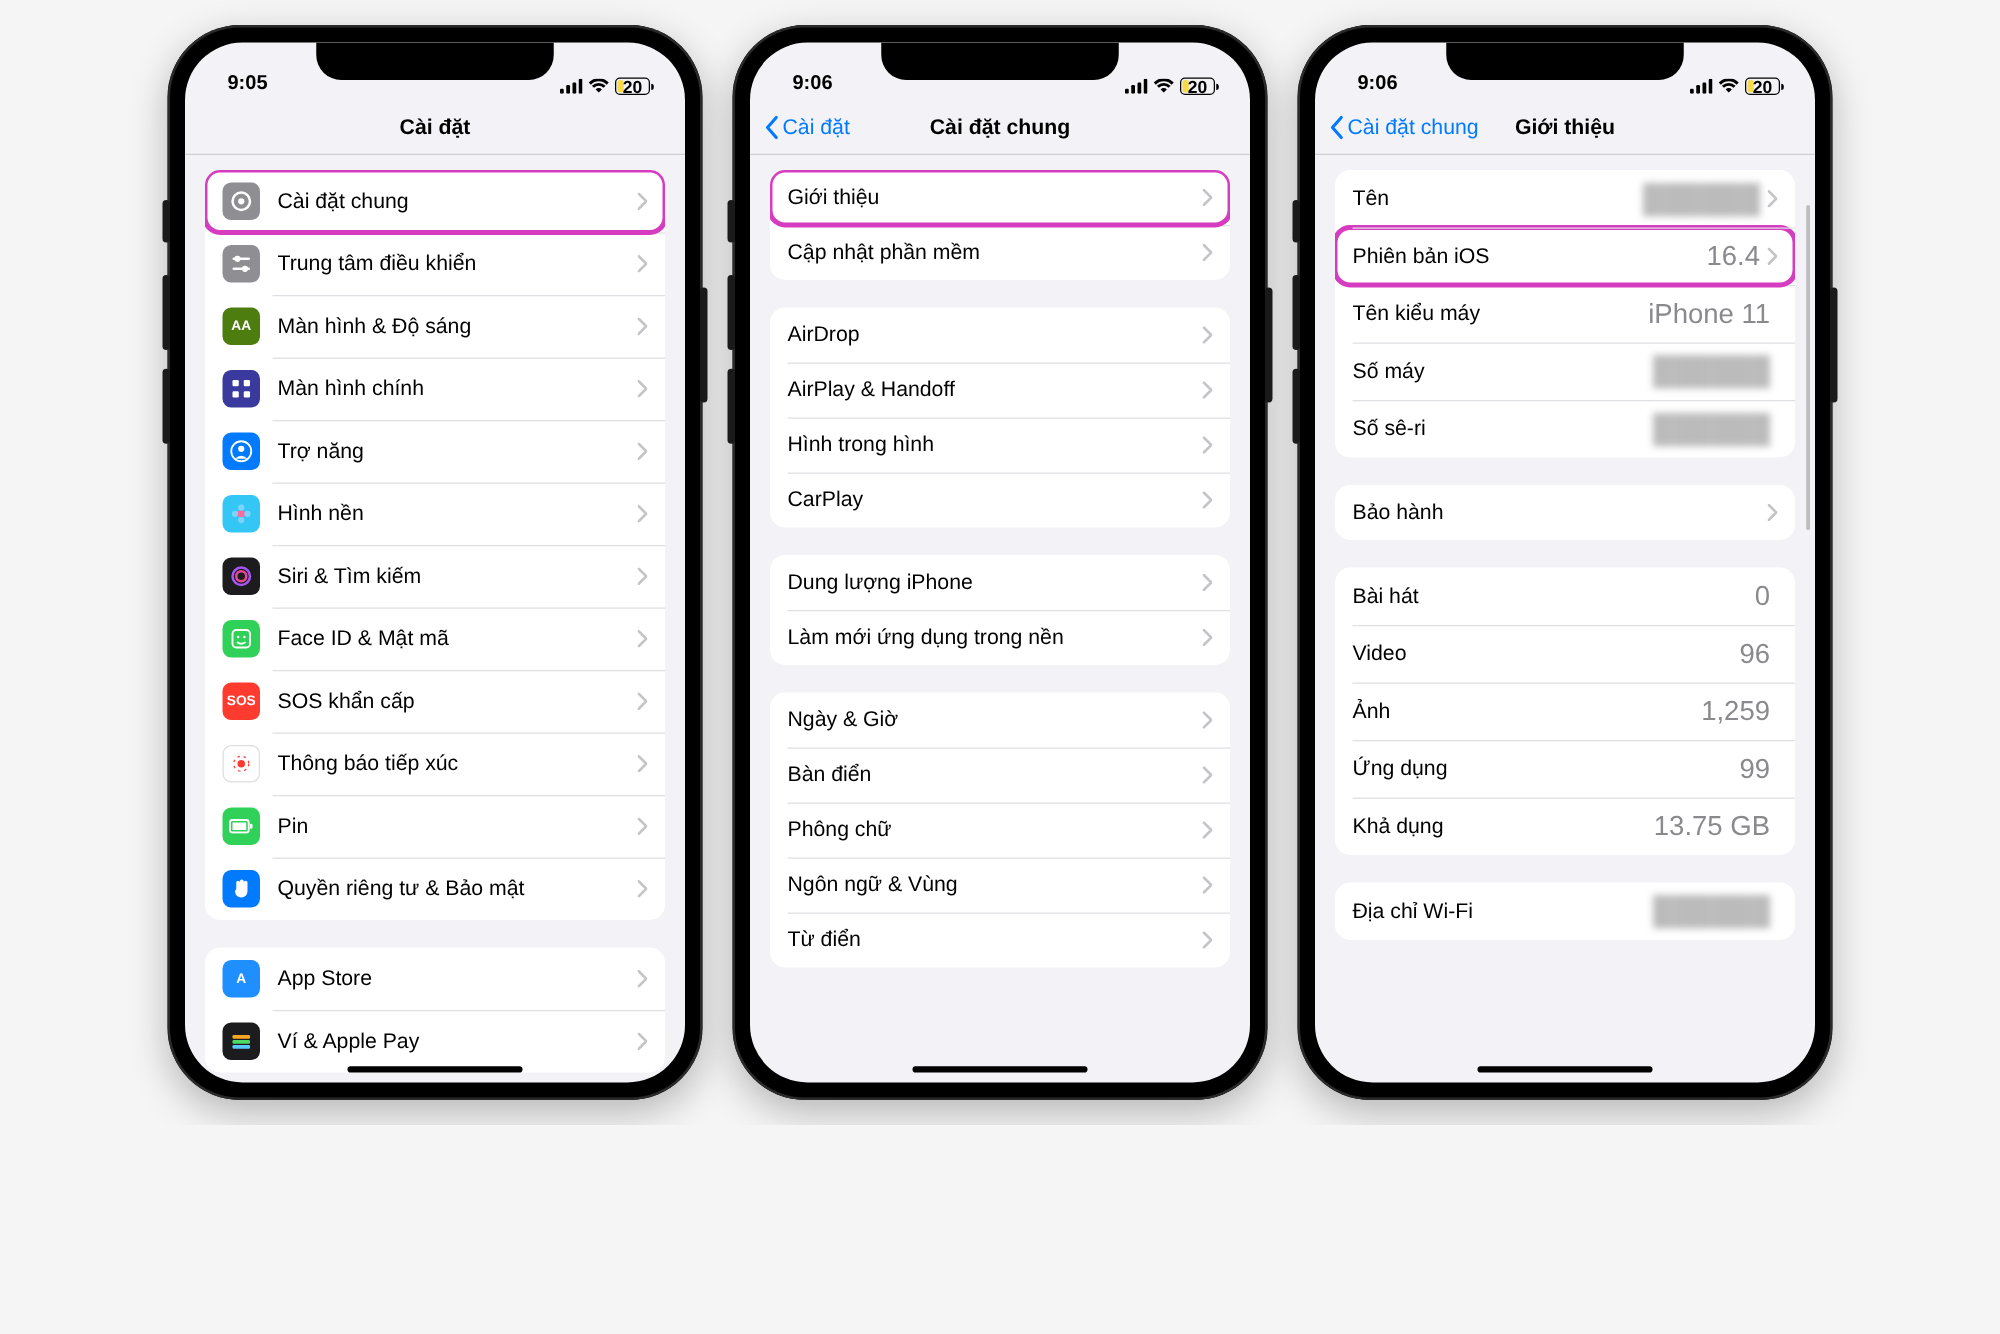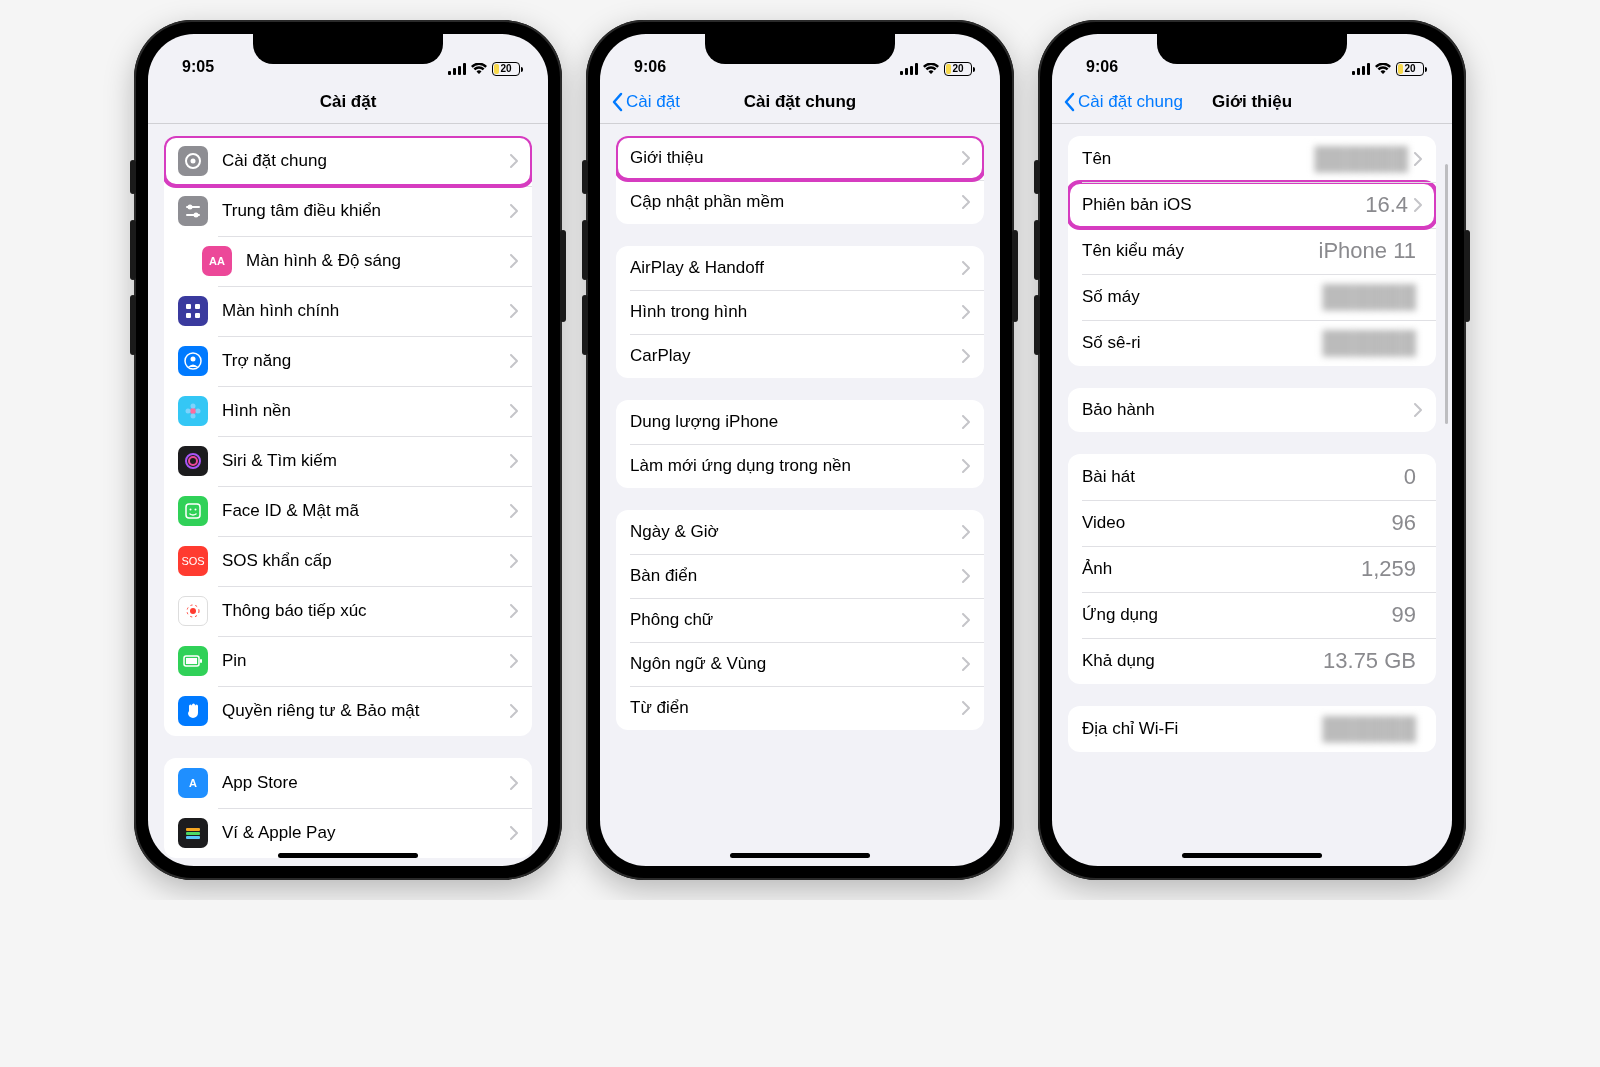--- a/index.html
+++ b/index.html
@@ -55,21 +55,21 @@
   }
   .status-right { display:flex; align-items:center; gap:4px; }
   .signal-icon, .wifi-icon { display:inline-flex; }
   .battery {
     display:inline-flex; align-items:center;
     border:1.5px solid #000; border-radius:4px;
     width:28px; height:14px; position:relative; padding:1px;
   }
   .battery::after{content:""; position:absolute; right:-4px; top:4px; width:2px; height:5px; background:#000; border-radius:0 2px 2px 0;}
   .battery .fill{ height:100%; background:#f7d94c; border-radius:2px; width:20%; }
-  .battery .num{ position:absolute; left:0; right:0; text-align:center; font-size:10px; font-weight:700; line-height:12px; color:#000;}
+  .battery .num{ position:absolute; left:0; right:0; text-align:center; font-size:14px; font-weight:700; line-height:12px; color:#000;}
   .nav-bar {
     height: 44px;
     display:flex; align-items:center; justify-content:center;
     position: relative;
     border-bottom: .5px solid #d0d0d4;
     background:#f2f2f7;
   }
   .nav-title { font-size: 17px; font-weight: 600; color:#000; }
   .nav-back {
     position:absolute; left:10px; top:0; height:100%;
@@ -185,21 +185,21 @@
               </svg>
             </span>
             <span class="label">Trung tâm điều khiển</span>
             <span class="chev">
               <svg viewBox="0 0 8 14">
                 <path d="M1 1 L7 7 L1 13" stroke="currentColor" stroke-width="2" fill="none" stroke-linecap="round" stroke-linejoin="round"></path>
               </svg>
             </span>
           </div>
           <div class="row with-icon">
-            <span class="icon" style="background:#ec4899;margin-left:24px;">
+            <span class="icon" style="background:#4d7c0f;">
               <span style="font-size:11px;font-weight:700;">AA</span>
             </span>
             <span class="label">Màn hình &amp; Độ sáng</span>
             <span class="chev">
               <svg viewBox="0 0 8 14">
                 <path d="M1 1 L7 7 L1 13" stroke="currentColor" stroke-width="2" fill="none" stroke-linecap="round" stroke-linejoin="round"></path>
               </svg>
             </span>
           </div>
           <div class="row with-icon">
@@ -275,21 +275,21 @@
             </span>
             <span class="label">Face ID &amp; Mật mã</span>
             <span class="chev">
               <svg viewBox="0 0 8 14">
                 <path d="M1 1 L7 7 L1 13" stroke="currentColor" stroke-width="2" fill="none" stroke-linecap="round" stroke-linejoin="round"></path>
               </svg>
             </span>
           </div>
           <div class="row with-icon">
             <span class="icon" style="background:#ff3b30;">
-              <span style="font-size:11px;font-weight:400;">SOS</span>
+              <span style="font-size:11px;font-weight:700;">SOS</span>
             </span>
             <span class="label">SOS khẩn cấp</span>
             <span class="chev">
               <svg viewBox="0 0 8 14">
                 <path d="M1 1 L7 7 L1 13" stroke="currentColor" stroke-width="2" fill="none" stroke-linecap="round" stroke-linejoin="round"></path>
               </svg>
             </span>
           </div>
           <div class="row with-icon">
             <span class="icon" style="background:#ffffff;border:.5px solid #ddd;">
@@ -419,20 +419,28 @@
             <span class="label">Cập nhật phần mềm</span>
             <span class="chev">
               <svg viewBox="0 0 8 14">
                 <path d="M1 1 L7 7 L1 13" stroke="currentColor" stroke-width="2" fill="none" stroke-linecap="round" stroke-linejoin="round"></path>
               </svg>
             </span>
           </div>
         </div>
       <div class="group" id="p2g2">
           <div class="row">
+            <span class="label">AirDrop</span>
+            <span class="chev">
+              <svg viewBox="0 0 8 14">
+                <path d="M1 1 L7 7 L1 13" stroke="currentColor" stroke-width="2" fill="none" stroke-linecap="round" stroke-linejoin="round"></path>
+              </svg>
+            </span>
+          </div>
+          <div class="row">
             <span class="label">AirPlay &amp; Handoff</span>
             <span class="chev">
               <svg viewBox="0 0 8 14">
                 <path d="M1 1 L7 7 L1 13" stroke="currentColor" stroke-width="2" fill="none" stroke-linecap="round" stroke-linejoin="round"></path>
               </svg>
             </span>
           </div>
           <div class="row">
             <span class="label">Hình trong hình</span>
             <span class="chev">

